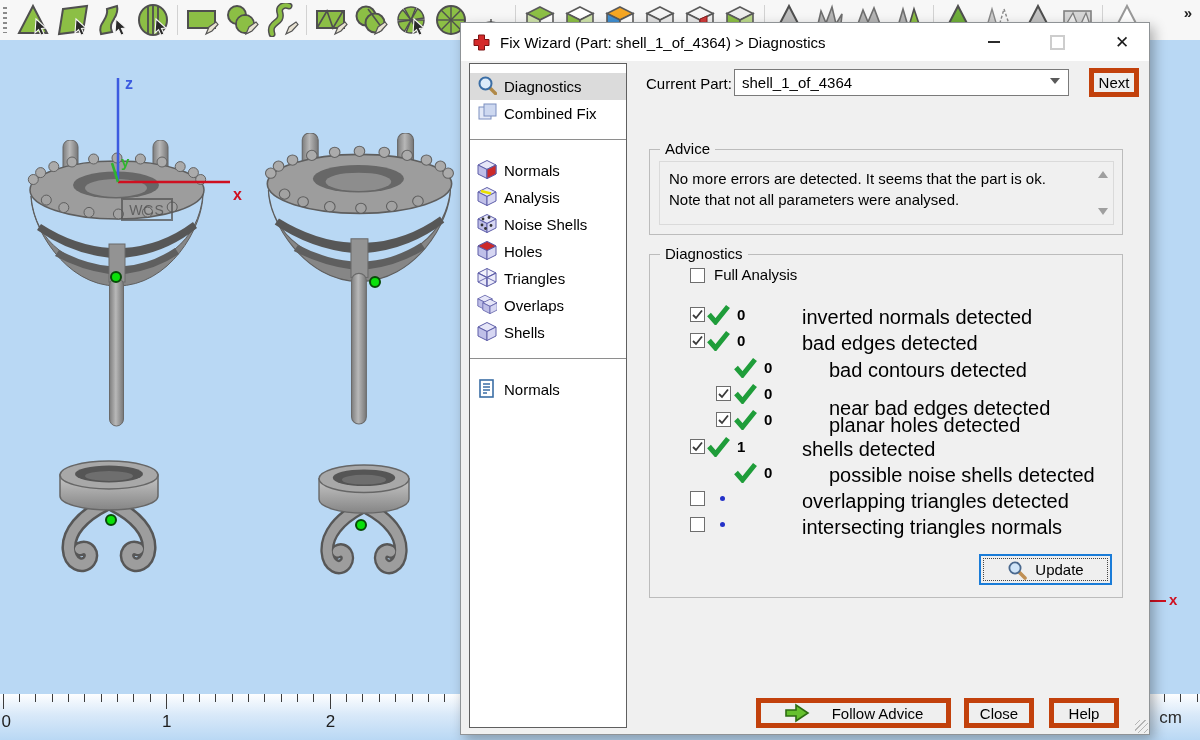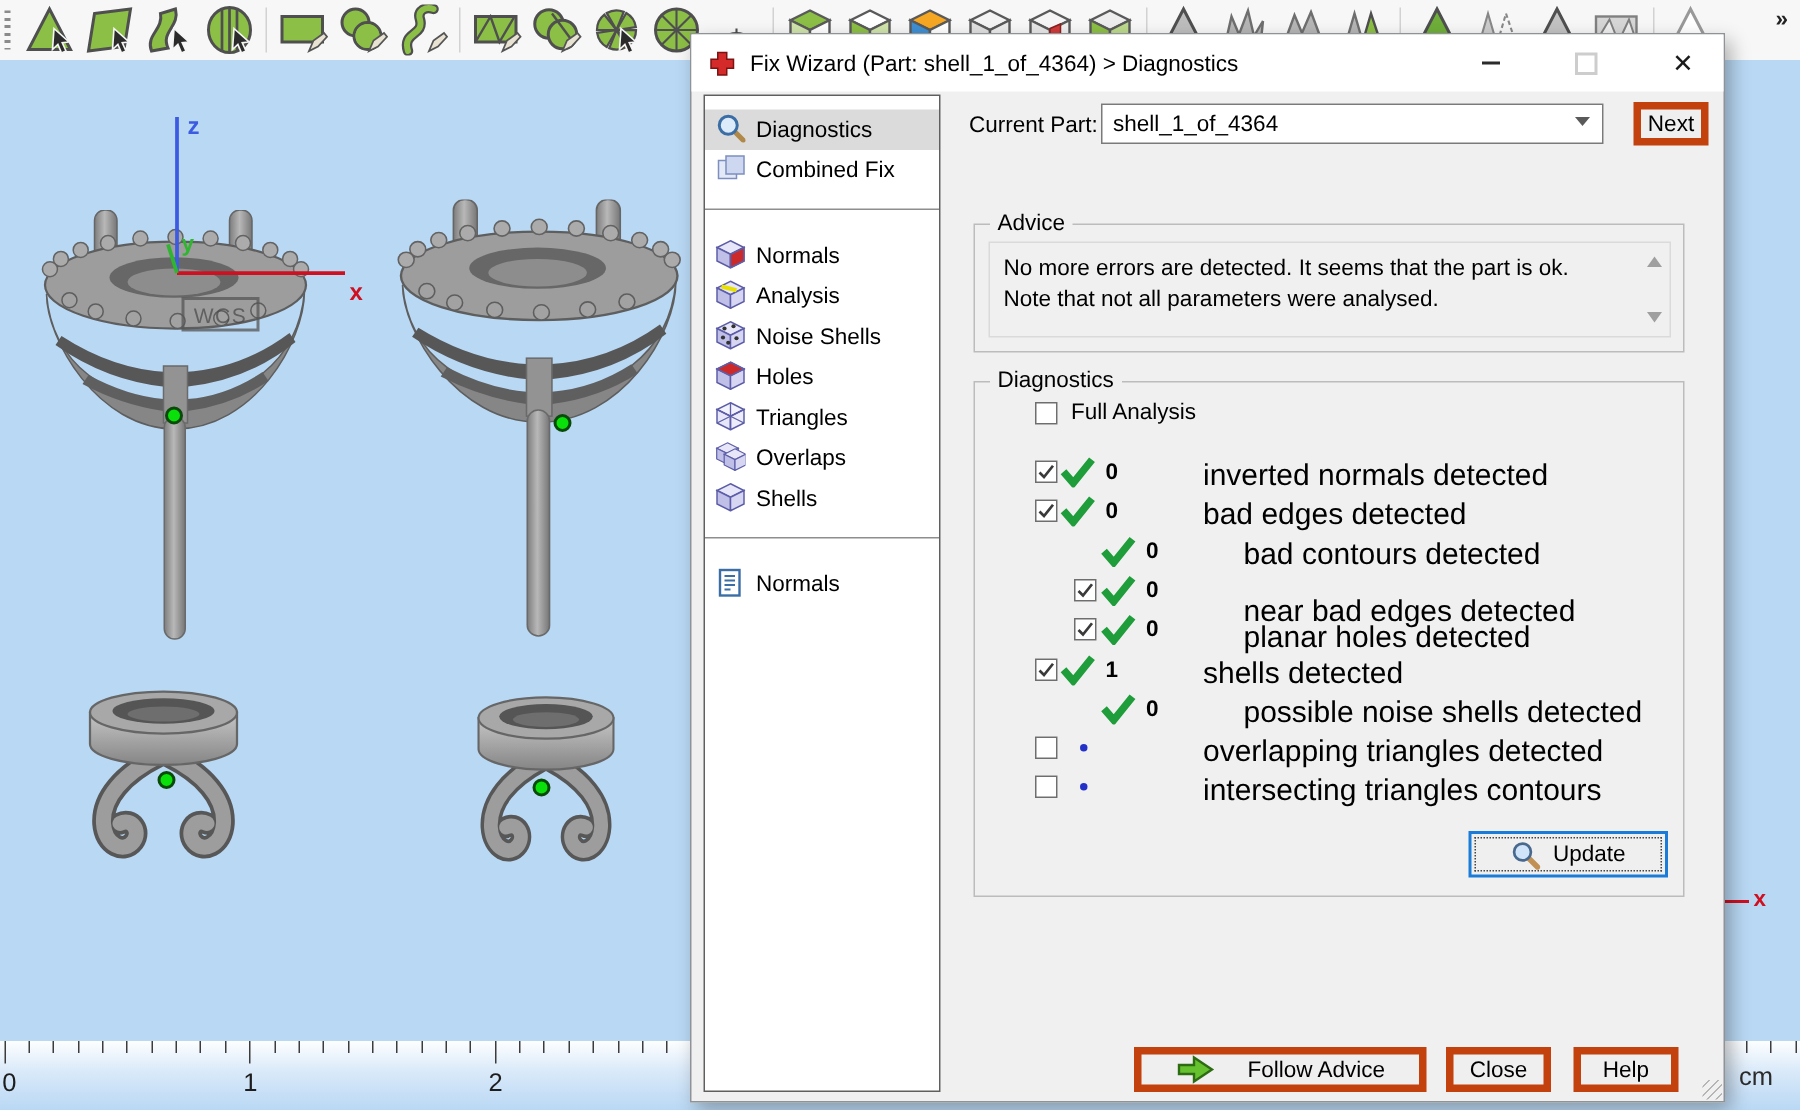--- a/index.html
+++ b/index.html
@@ -720,21 +720,21 @@
             <div class="diag-row-label" style="left:179px;top:208.8px;">possible noise shells detected</div>
           </div>
           <div>
             <div class="checkbox" style="left:40px;top:236.1px;"></div>
             <div class="blue-dot" style="left:70px;top:241.1px;"></div>
             <div class="diag-row-label" style="left:152px;top:235.1px;">overlapping triangles detected</div>
           </div>
           <div>
             <div class="checkbox" style="left:40px;top:262.4px;"></div>
             <div class="blue-dot" style="left:70px;top:267.4px;"></div>
-            <div class="diag-row-label" style="left:152px;top:261.4px;">intersecting triangles contours</div>
+            <div class="diag-row-label" style="left:152px;top:261.4px;">intersecting triangles normals</div>
           </div>
         </div>
       <div class="btn-update">
         <svg width="20" height="20" viewBox="0 0 20 20">
           <line x1="12.5" y1="12.5" x2="18" y2="18" stroke="#c09055" stroke-width="3.6" stroke-linecap="round"></line>
           <circle cx="8" cy="8" r="5.6" fill="#cfe4f8" stroke="#49688e" stroke-width="1.8"></circle>
         </svg>
         <span>Update</span>
       </div>
     </div>

